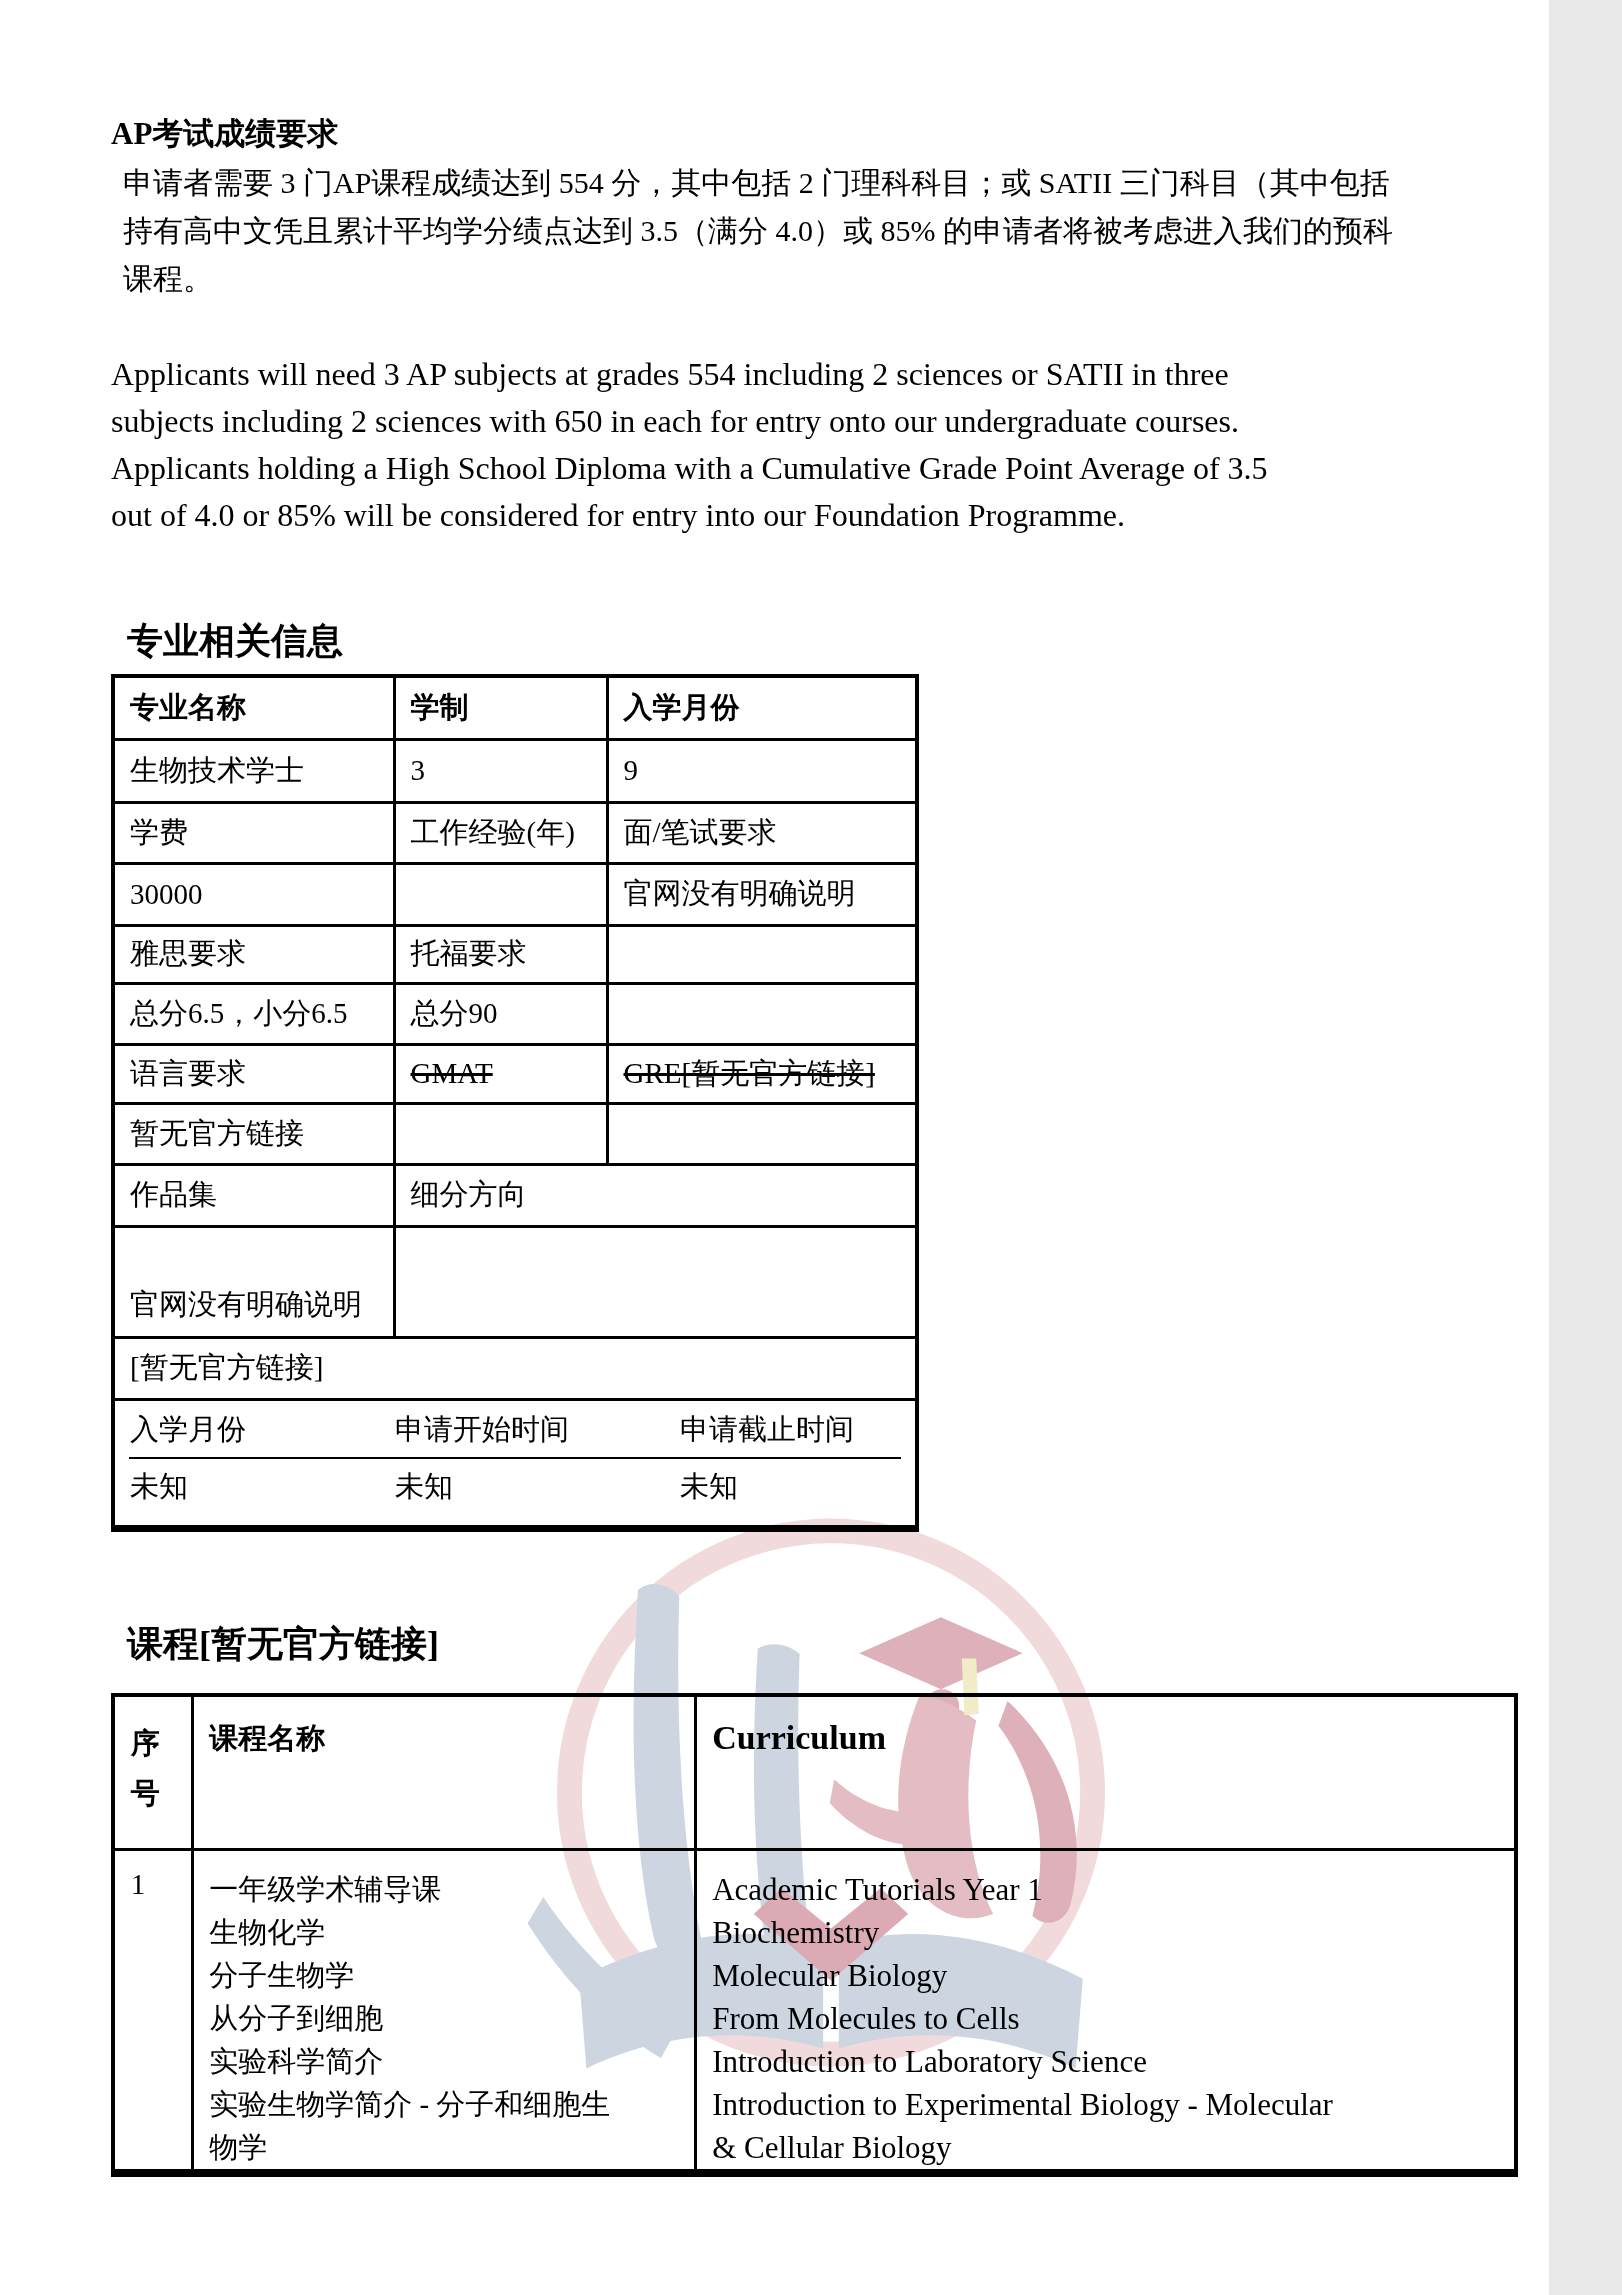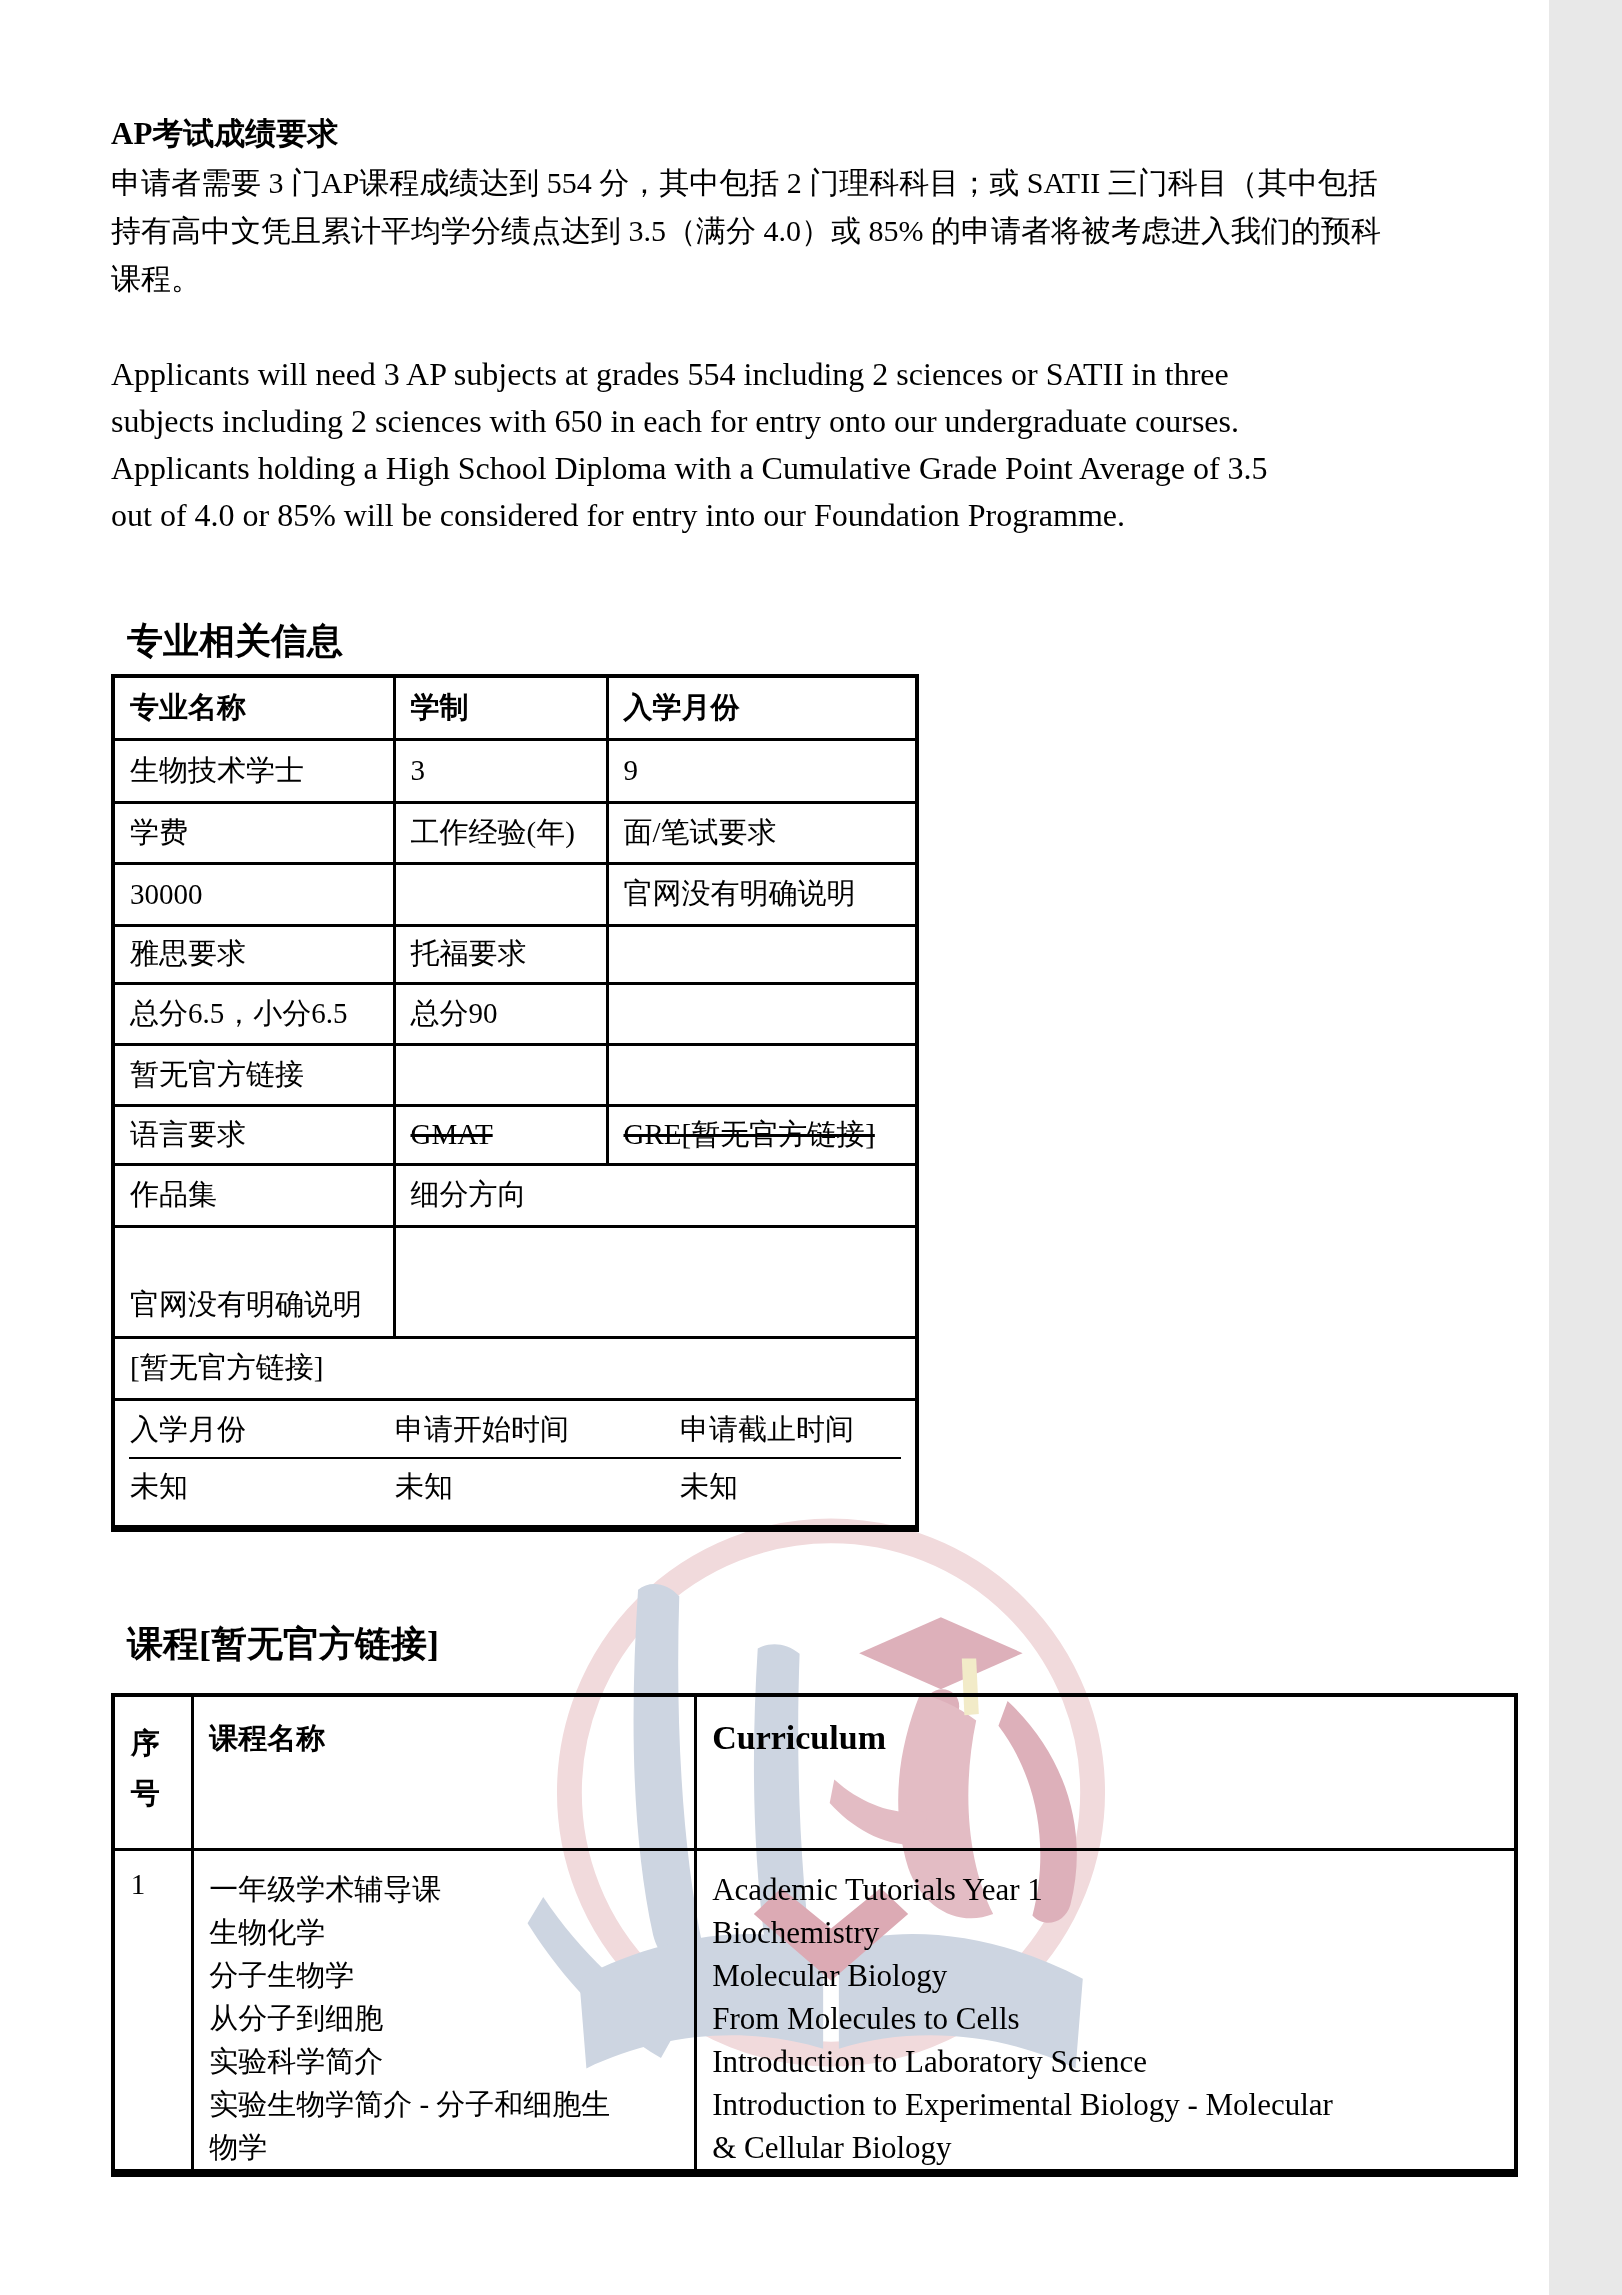--- a/index.html
+++ b/index.html
@@ -18,21 +18,21 @@
     position:absolute; left:504px; top:1498px;
     width:654px; height:602px; z-index:0;
   }
 
   
   .ap-title {
     position:absolute; left:111px; top:113px;
     font-size:31px; font-weight:bold; margin:0;
   }
   .zh-para {
-    position:absolute; left:111px; top:159px; width:1427px;
+    position:absolute; left:123px; top:159px; width:1427px;
     font-size:30px; line-height:48px;
   }
   .en-para {
     position:absolute; left:111px; top:351px; width:1427px;
     font-size:32px; line-height:47px;
   }
   .para-line { white-space:nowrap; }
 
   .section-heading {
     position:absolute; left:111px; margin:16px;
@@ -156,29 +156,29 @@
       <tr style="height:58px">
         <td>雅思要求</td>
         <td>托福要求</td>
         <td></td>
       </tr>
       <tr style="height:61px">
         <td>总分6.5，小分6.5</td>
         <td>总分90</td>
         <td></td>
       </tr>
-      <tr style="height:61px">
-        <td>暂无官方链接</td>
-        <td></td>
-        <td></td>
-      </tr>
       <tr style="height:59px">
         <td>语言要求</td>
         <td class="cell-strike">GMAT</td>
         <td class="cell-strike">GRE[暂无官方链接]</td>
+      </tr>
+      <tr style="height:61px">
+        <td>暂无官方链接</td>
+        <td></td>
+        <td></td>
       </tr>
       <tr style="height:62px">
         <td>作品集</td>
         <td colspan="2">细分方向</td>
       </tr>
       <tr style="height:111px">
         <td class="bottom-align">官网没有明确说明</td>
         <td colspan="2"></td>
       </tr>
       <tr style="height:62px">

